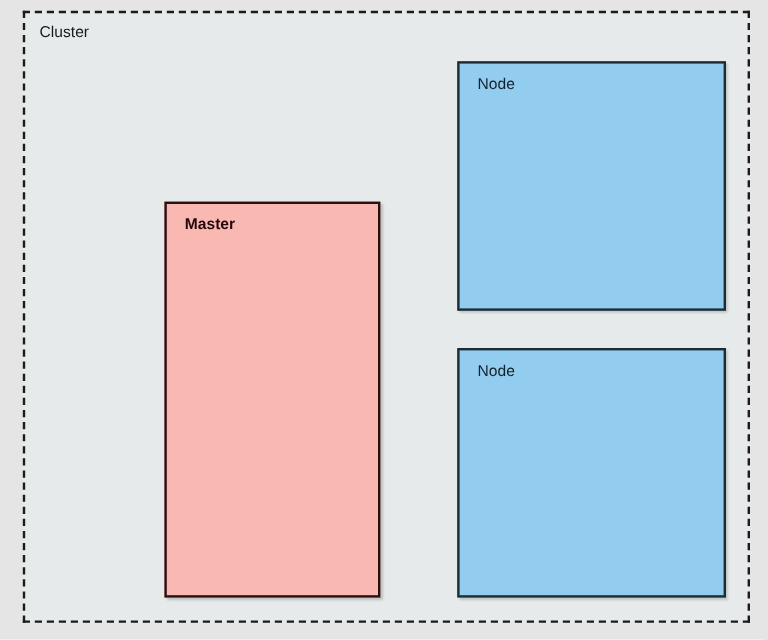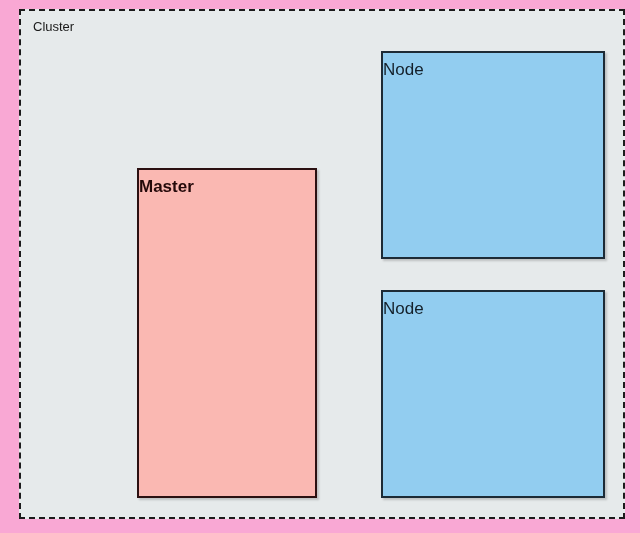--- a/index.html
+++ b/index.html
@@ -10,21 +10,21 @@
   body {
     width: 640px;
     height: 533px;
     font-family: "Liberation Sans", sans-serif;
     overflow: hidden;
   }
   #canvas {
     position: relative;
     width: 640px;
     height: 533px;
-    background: #f9a8d4;
+    background: #e5e5e5;
   }
 
   
   .cluster {
     position: absolute;
     left: 19px;
     top: 9px;
     width: 606px;
     height: 510px;
     background: #e6eaeb;
@@ -43,23 +43,23 @@
 
   
   .box {
     position: absolute;
     box-sizing: border-box;
     border: 2px solid #1d2b36;
     box-shadow: 2px 2px 2px rgba(0,0,0,0.18);
   }
   .box-label {
     position: absolute;
-    left: 0;
+    left: 15px;
     top: 9px;
-    font-size: 17px;
+    font-size: 13px;
     line-height: 15px;
     color: #14202a;
     white-space: nowrap;
   }
 
   
   .box.master {
     left: 116px;
     top: 157px;
     width: 180px;

